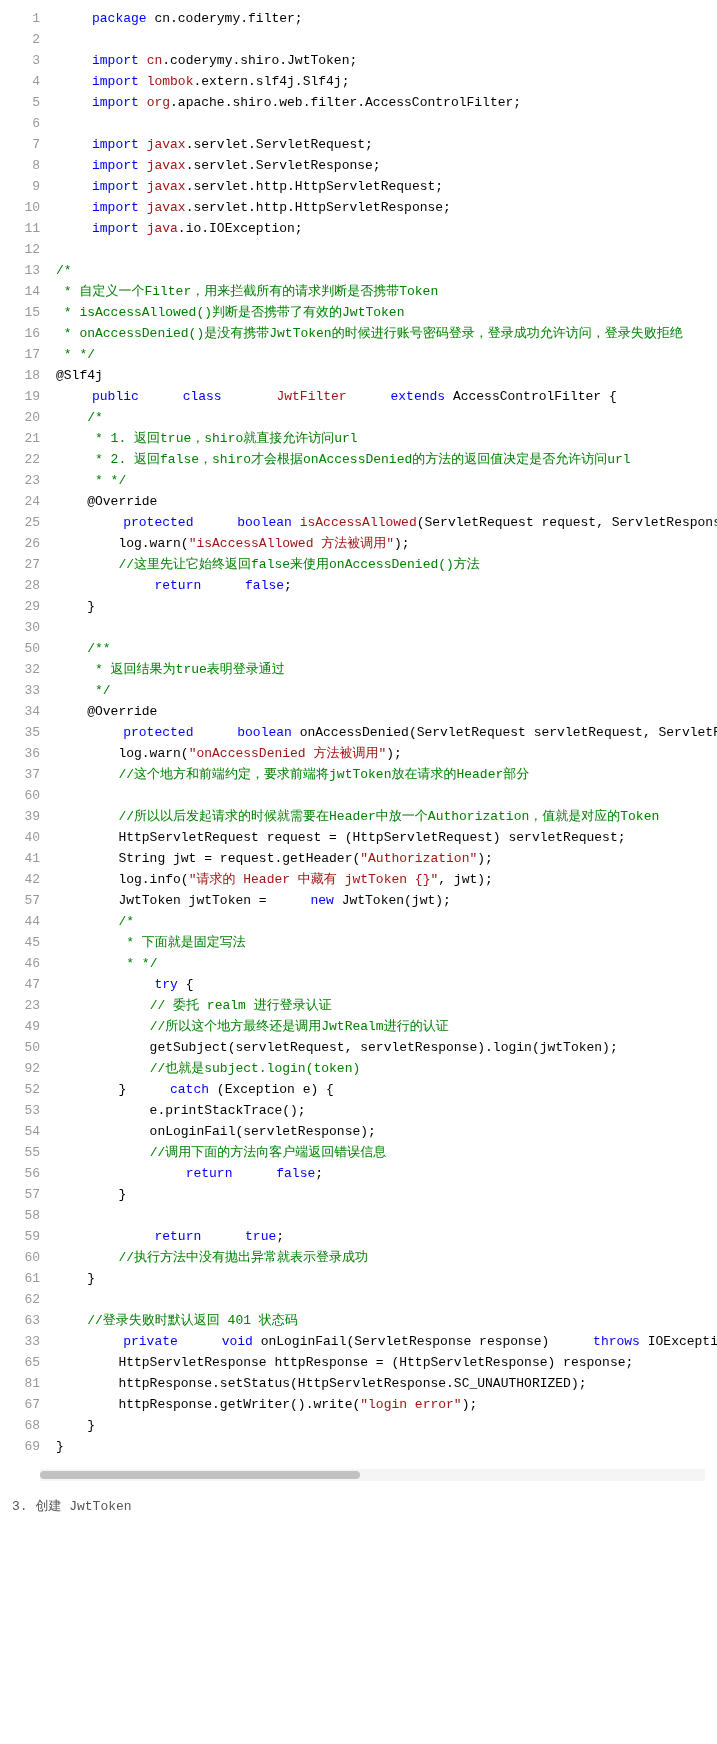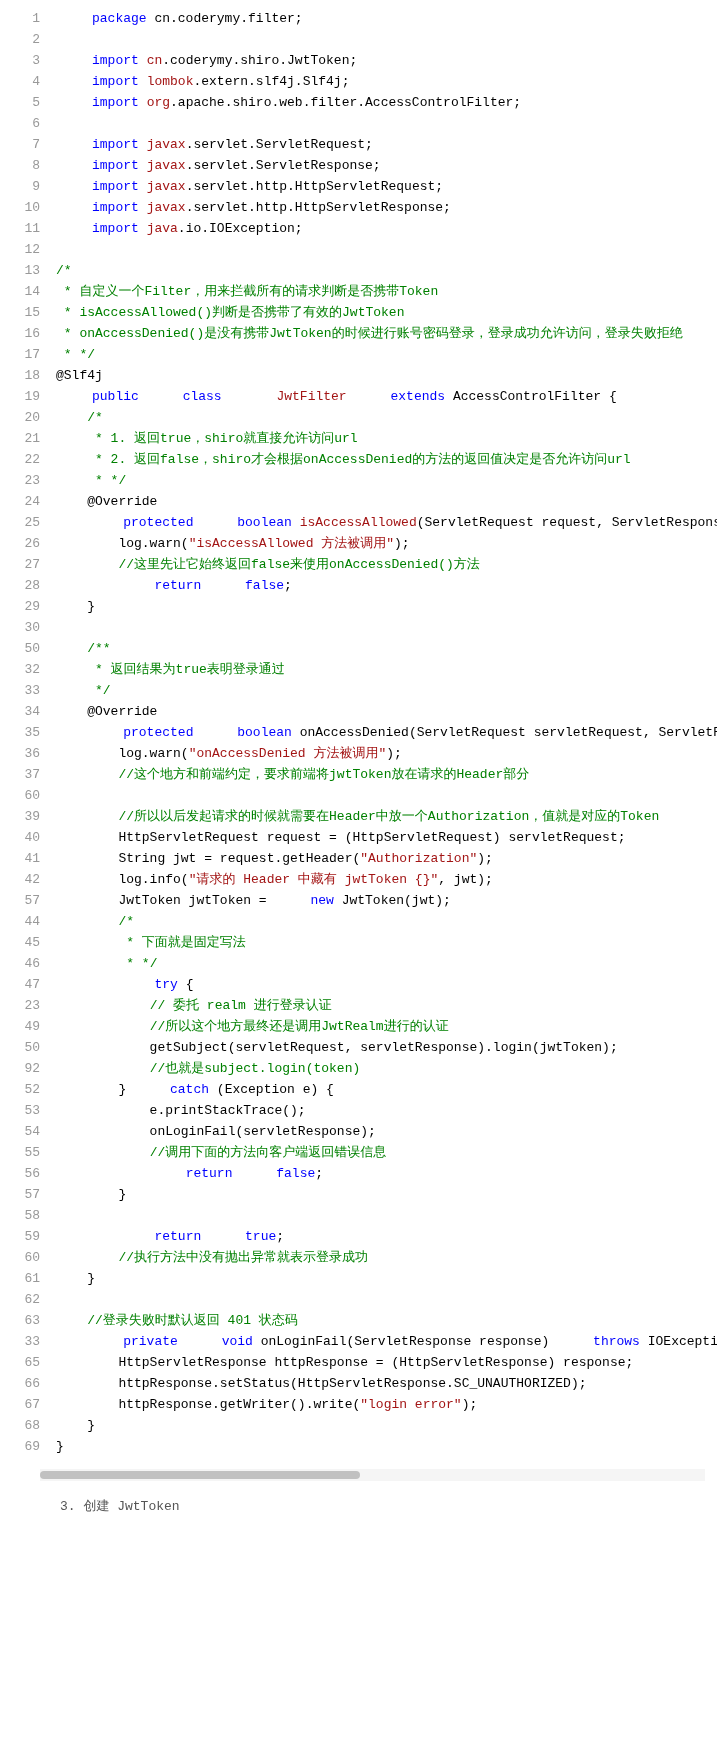--- a/index.html
+++ b/index.html
@@ -48,21 +48,20 @@
   .nm { color: #000000; }        
   .ns { color: #a31515; }        
   .cls { color: #a31515; margin-left: 47px; }       
   .mth { color: #a31515; text-align: center; }       
   .cmt { color: #008000; }       
   .str { color: #a31515; }      
   .footer-note {
     padding: 16px 0 0 12px;
     font-size: 13px;
     color: #555;
-    margin-left: 48px;
   }
   .scrollbar-placeholder {
     height: 12px;
     background: #f5f5f5;
     margin: 4px 12px 0 40px;
     position: relative;
   }
   .scrollbar-thumb {
     position: absolute;
     left: 0;
@@ -137,21 +136,21 @@
         <div>56</div>
         <div>57</div>
         <div>58</div>
         <div>59</div>
         <div>60</div>
         <div>61</div>
         <div>62</div>
         <div>63</div>
         <div>33</div>
         <div>65</div>
-        <div>66</div>
+        <div>81</div>
         <div>67</div>
         <div>68</div>
         <div>69</div>
       </div>
     <div class="code-area" id="code-area"><span class="code-line"><span class="kw">package</span><span class="nm"> cn.coderymy.filter;</span></span><span class="code-line">&nbsp;</span><span class="code-line"><span class="kw">import</span><span class="nm"> </span><span class="ns">cn</span><span class="nm">.coderymy.shiro.JwtToken;</span></span><span class="code-line"><span class="kw">import</span><span class="nm"> </span><span class="ns">lombok</span><span class="nm">.extern.slf4j.Slf4j;</span></span><span class="code-line"><span class="kw">import</span><span class="nm"> </span><span class="ns">org</span><span class="nm">.apache.shiro.web.filter.AccessControlFilter;</span></span><span class="code-line">&nbsp;</span><span class="code-line"><span class="kw">import</span><span class="nm"> </span><span class="ns">javax</span><span class="nm">.servlet.ServletRequest;</span></span><span class="code-line"><span class="kw">import</span><span class="nm"> </span><span class="ns">javax</span><span class="nm">.servlet.ServletResponse;</span></span><span class="code-line"><span class="kw">import</span><span class="nm"> </span><span class="ns">javax</span><span class="nm">.servlet.http.HttpServletRequest;</span></span><span class="code-line"><span class="kw">import</span><span class="nm"> </span><span class="ns">javax</span><span class="nm">.servlet.http.HttpServletResponse;</span></span><span class="code-line"><span class="kw">import</span><span class="nm"> </span><span class="ns">java</span><span class="nm">.io.IOException;</span></span><span class="code-line">&nbsp;</span><span class="code-line"><span class="cmt">/*</span></span><span class="code-line"><span class="cmt"> * 自定义一个Filter，用来拦截所有的请求判断是否携带Token</span></span><span class="code-line"><span class="cmt"> * isAccessAllowed()判断是否携带了有效的JwtToken</span></span><span class="code-line"><span class="cmt"> * onAccessDenied()是没有携带JwtToken的时候进行账号密码登录，登录成功允许访问，登录失败拒绝</span></span><span class="code-line"><span class="cmt"> * */</span></span><span class="code-line"><span class="nm">@Slf4j</span></span><span class="code-line"><span class="kw">public</span><span class="nm"> </span><span class="kw">class</span><span class="nm"> </span><span class="cls">JwtFilter</span><span class="nm"> </span><span class="kw">extends</span><span class="nm"> AccessControlFilter {</span></span><span class="code-line"><span class="nm">    </span><span class="cmt">/*</span></span><span class="code-line"><span class="nm">    </span><span class="cmt"> * 1. 返回true，shiro就直接允许访问url</span></span><span class="code-line"><span class="nm">    </span><span class="cmt"> * 2. 返回false，shiro才会根据onAccessDenied的方法的返回值决定是否允许访问url</span></span><span class="code-line"><span class="nm">    </span><span class="cmt"> * */</span></span><span class="code-line"><span class="nm">    @Override</span></span><span class="code-line"><span class="nm">    </span><span class="kw">protected</span><span class="nm"> </span><span class="kw">boolean</span><span class="nm"> </span><span class="mth">isAccessAllowed</span><span class="nm">(ServletRequest request, ServletResponse response, Obje</span></span><span class="code-line"><span class="nm">        log.warn(</span><span class="str">"isAccessAllowed 方法被调用"</span><span class="nm">);</span></span><span class="code-line"><span class="nm">        </span><span class="cmt">//这里先让它始终返回false来使用onAccessDenied()方法</span></span><span class="code-line"><span class="nm">        </span><span class="kw">return</span><span class="nm"> </span><span class="kw">false</span><span class="nm">;</span></span><span class="code-line"><span class="nm">    }</span></span><span class="code-line">&nbsp;</span><span class="code-line"><span class="nm">    </span><span class="cmt">/**</span></span><span class="code-line"><span class="nm">    </span><span class="cmt"> * 返回结果为true表明登录通过</span></span><span class="code-line"><span class="nm">    </span><span class="cmt"> */</span></span><span class="code-line"><span class="nm">    @Override</span></span><span class="code-line"><span class="nm">    </span><span class="kw">protected</span><span class="nm"> </span><span class="kw">boolean</span><span class="nm"> onAccessDenied(ServletRequest servletRequest, ServletResponse servletR</span></span><span class="code-line"><span class="nm">        log.warn(</span><span class="str">"onAccessDenied 方法被调用"</span><span class="nm">);</span></span><span class="code-line"><span class="nm">        </span><span class="cmt">//这个地方和前端约定，要求前端将jwtToken放在请求的Header部分</span></span><span class="code-line">&nbsp;</span><span class="code-line"><span class="nm">        </span><span class="cmt">//所以以后发起请求的时候就需要在Header中放一个Authorization，值就是对应的Token</span></span><span class="code-line"><span class="nm">        HttpServletRequest request = (HttpServletRequest) servletRequest;</span></span><span class="code-line"><span class="nm">        String jwt = request.getHeader(</span><span class="str">"Authorization"</span><span class="nm">);</span></span><span class="code-line"><span class="nm">        log.info(</span><span class="str">"请求的 Header 中藏有 jwtToken {}"</span><span class="nm">, jwt);</span></span><span class="code-line"><span class="nm">        JwtToken jwtToken = </span><span class="kw">new</span><span class="nm"> JwtToken(jwt);</span></span><span class="code-line"><span class="nm">        </span><span class="cmt">/*</span></span><span class="code-line"><span class="nm">        </span><span class="cmt"> * 下面就是固定写法</span></span><span class="code-line"><span class="nm">        </span><span class="cmt"> * */</span></span><span class="code-line"><span class="nm">        </span><span class="kw">try</span><span class="nm"> {</span></span><span class="code-line"><span class="nm">            </span><span class="cmt">// 委托 realm 进行登录认证</span></span><span class="code-line"><span class="nm">            </span><span class="cmt">//所以这个地方最终还是调用JwtRealm进行的认证</span></span><span class="code-line"><span class="nm">            getSubject(servletRequest, servletResponse).login(jwtToken);</span></span><span class="code-line"><span class="nm">            </span><span class="cmt">//也就是subject.login(token)</span></span><span class="code-line"><span class="nm">        } </span><span class="kw">catch</span><span class="nm"> (Exception e) {</span></span><span class="code-line"><span class="nm">            e.printStackTrace();</span></span><span class="code-line"><span class="nm">            onLoginFail(servletResponse);</span></span><span class="code-line"><span class="nm">            </span><span class="cmt">//调用下面的方法向客户端返回错误信息</span></span><span class="code-line"><span class="nm">            </span><span class="kw">return</span><span class="nm"> </span><span class="kw">false</span><span class="nm">;</span></span><span class="code-line"><span class="nm">        }</span></span><span class="code-line">&nbsp;</span><span class="code-line"><span class="nm">        </span><span class="kw">return</span><span class="nm"> </span><span class="kw">true</span><span class="nm">;</span></span><span class="code-line"><span class="nm">        </span><span class="cmt">//执行方法中没有抛出异常就表示登录成功</span></span><span class="code-line"><span class="nm">    }</span></span><span class="code-line">&nbsp;</span><span class="code-line"><span class="nm">    </span><span class="cmt">//登录失败时默认返回 401 状态码</span></span><span class="code-line"><span class="nm">    </span><span class="kw">private</span><span class="nm"> </span><span class="kw">void</span><span class="nm"> onLoginFail(ServletResponse response) </span><span class="kw">throws</span><span class="nm"> IOException {</span></span><span class="code-line"><span class="nm">        HttpServletResponse httpResponse = (HttpServletResponse) response;</span></span><span class="code-line"><span class="nm">        httpResponse.setStatus(HttpServletResponse.SC_UNAUTHORIZED);</span></span><span class="code-line"><span class="nm">        httpResponse.getWriter().write(</span><span class="str">"login error"</span><span class="nm">);</span></span><span class="code-line"><span class="nm">    }</span></span><span class="code-line"><span class="nm">}</span></span></div>
   </div>
   <div class="scrollbar-placeholder">
     <div class="scrollbar-thumb"></div>
   </div>
 </div>

